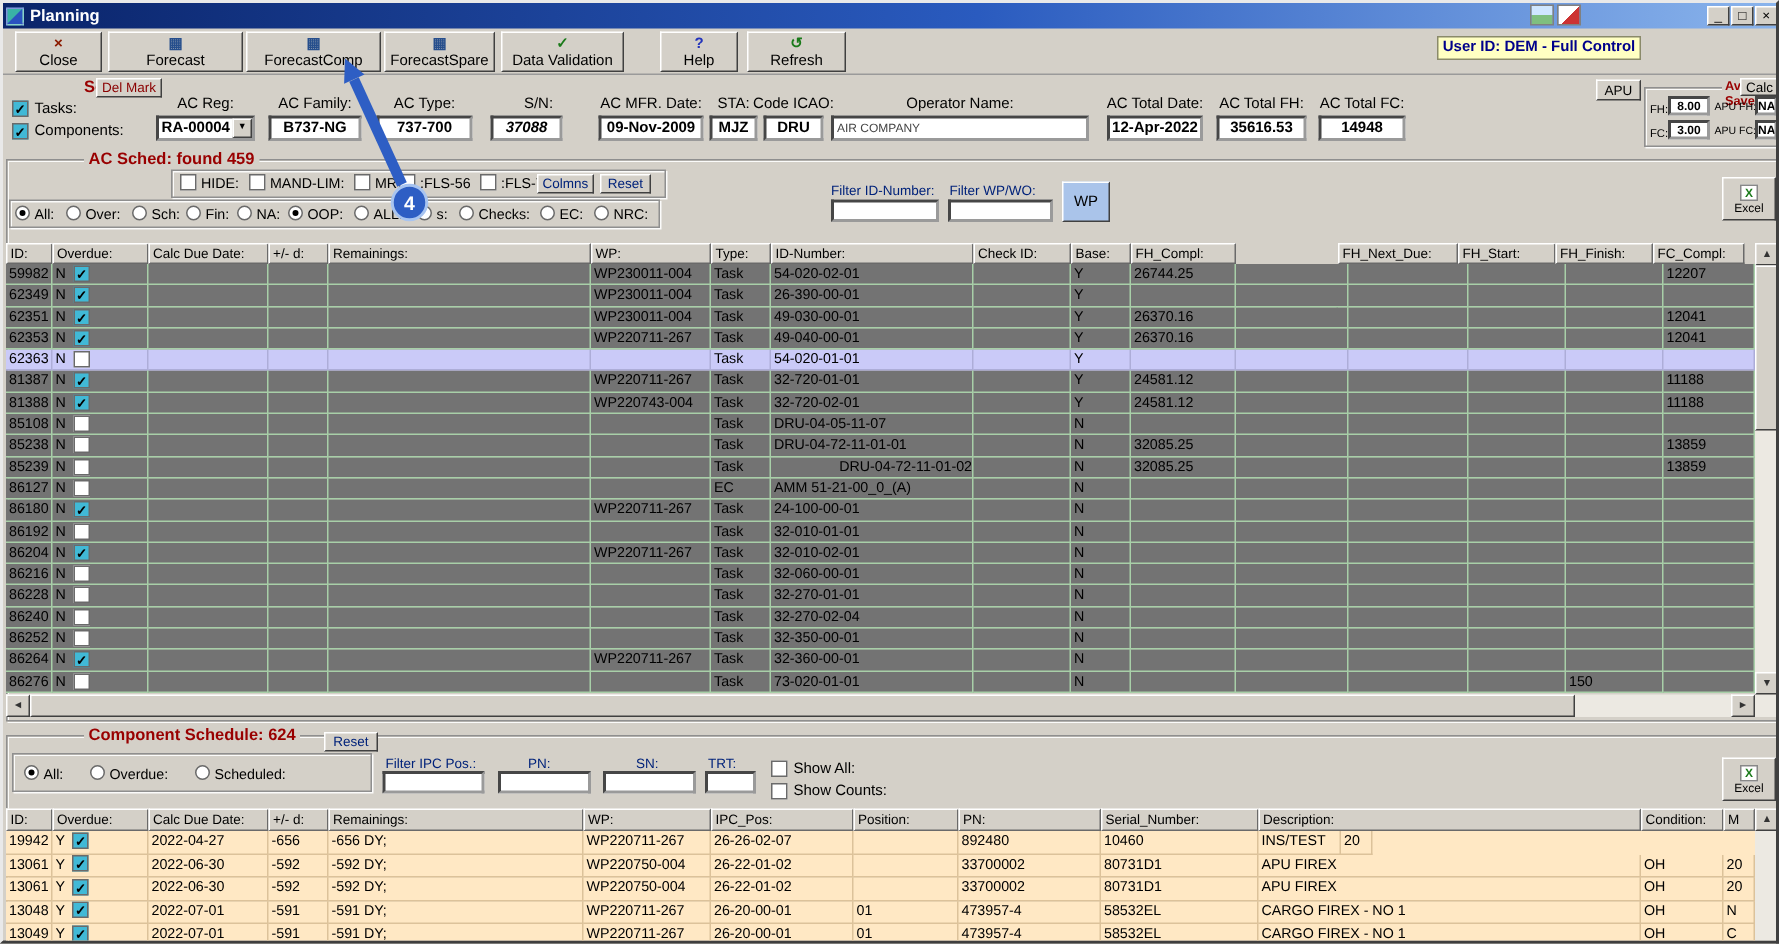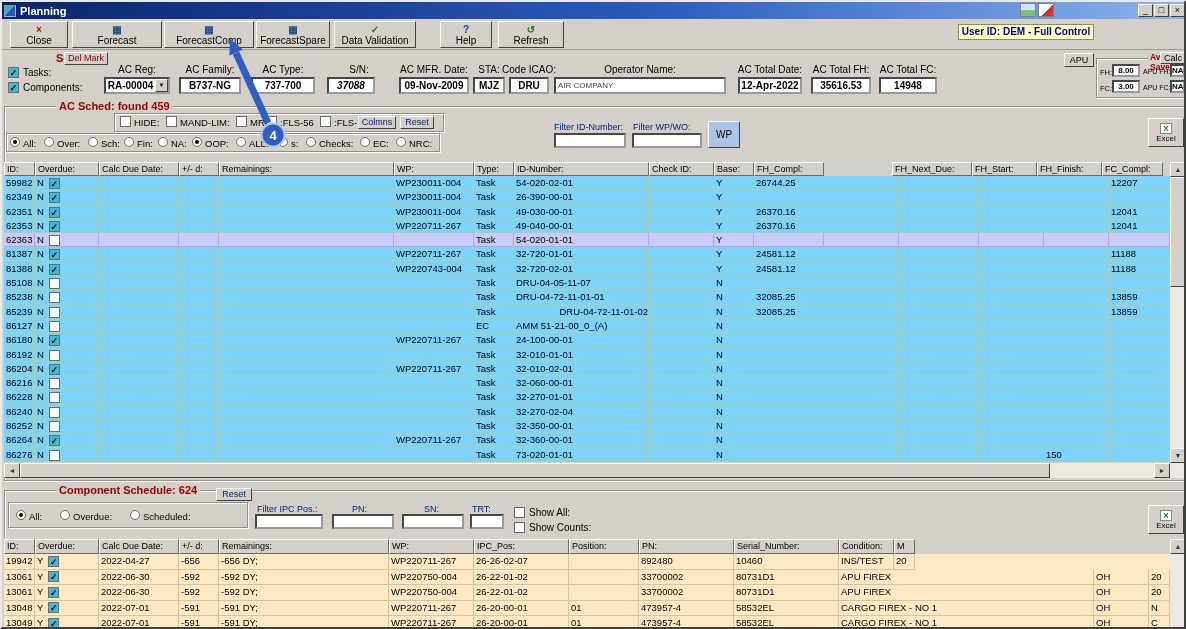--- a/index.html
+++ b/index.html
@@ -46,21 +46,21 @@
   .navy { color:#00227a; }
 
   
   .thead { position:absolute; display:flex; }
   .th { flex:none; background:#d4d0c8; border:1px solid; border-color:#fff #6a6a6a #6a6a6a #fff;
         font-size:9px; padding:1px 0 0 2px; white-space:nowrap; overflow:hidden; }
   .tbody { position:absolute; overflow:hidden; }
   .trow { display:flex; }
   .tc { flex:none; font-size:9.5px; line-height:13px; padding-left:2px; white-space:nowrap; overflow:hidden;
         border-right:1px solid var(--g); border-bottom:1px solid var(--g); }
-  .main .trow { background:#7dd3fc; --g:#a8cfa8; }
+  .main .trow { background:#737373; --g:#a8cfa8; }
   .main .trow.selected { background:#cacaf8; --g:#adadd8; }
   .comp .trow { background:#ffe8c4; --g:#dcc29a; }
   .ov { margin-right:5px; }
 
   
   .sb { position:absolute; background:#ece9e2; }
   .sbtn { position:absolute; width:16px; height:15px; background:#d4d0c8; border:1px solid;
           border-color:#fff #404040 #404040 #fff; font-size:7px; line-height:13px; text-align:center; color:#333; }
   .sthumb { position:absolute; background:#d4d0c8; border:1px solid; border-color:#fff #404040 #404040 #fff; }
 
@@ -702,20 +702,21 @@
         <div class="th" style="width: 31px; height: 100%;">ID:</div>
         <div class="th" style="width: 64px; height: 100%;">Overdue:</div>
         <div class="th" style="width: 80px; height: 100%;">Calc Due Date:</div>
         <div class="th" style="width: 40px; height: 100%;">+/- d:</div>
         <div class="th" style="width: 170px; height: 100%;">Remainings:</div>
         <div class="th" style="width: 85px; height: 100%;">WP:</div>
         <div class="th" style="width: 95px; height: 100%;">IPC_Pos:</div>
         <div class="th" style="width: 70px; height: 100%;">Position:</div>
         <div class="th" style="width: 95px; height: 100%;">PN:</div>
         <div class="th" style="width: 105px; height: 100%;">Serial_Number:</div>
+        <div class="th" style="width: 255px; height: 100%;">Description:</div>
         <div class="th" style="width: 55px; height: 100%;">Condition:</div>
         <div class="th" style="width: 21px; height: 100%;">M</div>
       </div>
     <div id="comp-body" class="tbody comp" style="left:2px;top:552px;width:1166px;height:75px">
         <div class="trow" style="height: 15.5px;">
           <div class="tc" style="width: 31px;">19942</div>
           <div class="tc" style="width: 64px;"><span class="ov">Y</span><span class="cb checked">✓</span></div>
           <div class="tc" style="width: 80px;">2022-04-27</div>
           <div class="tc" style="width: 40px;">-656</div>
           <div class="tc" style="width: 170px;">-656 DY;</div>

